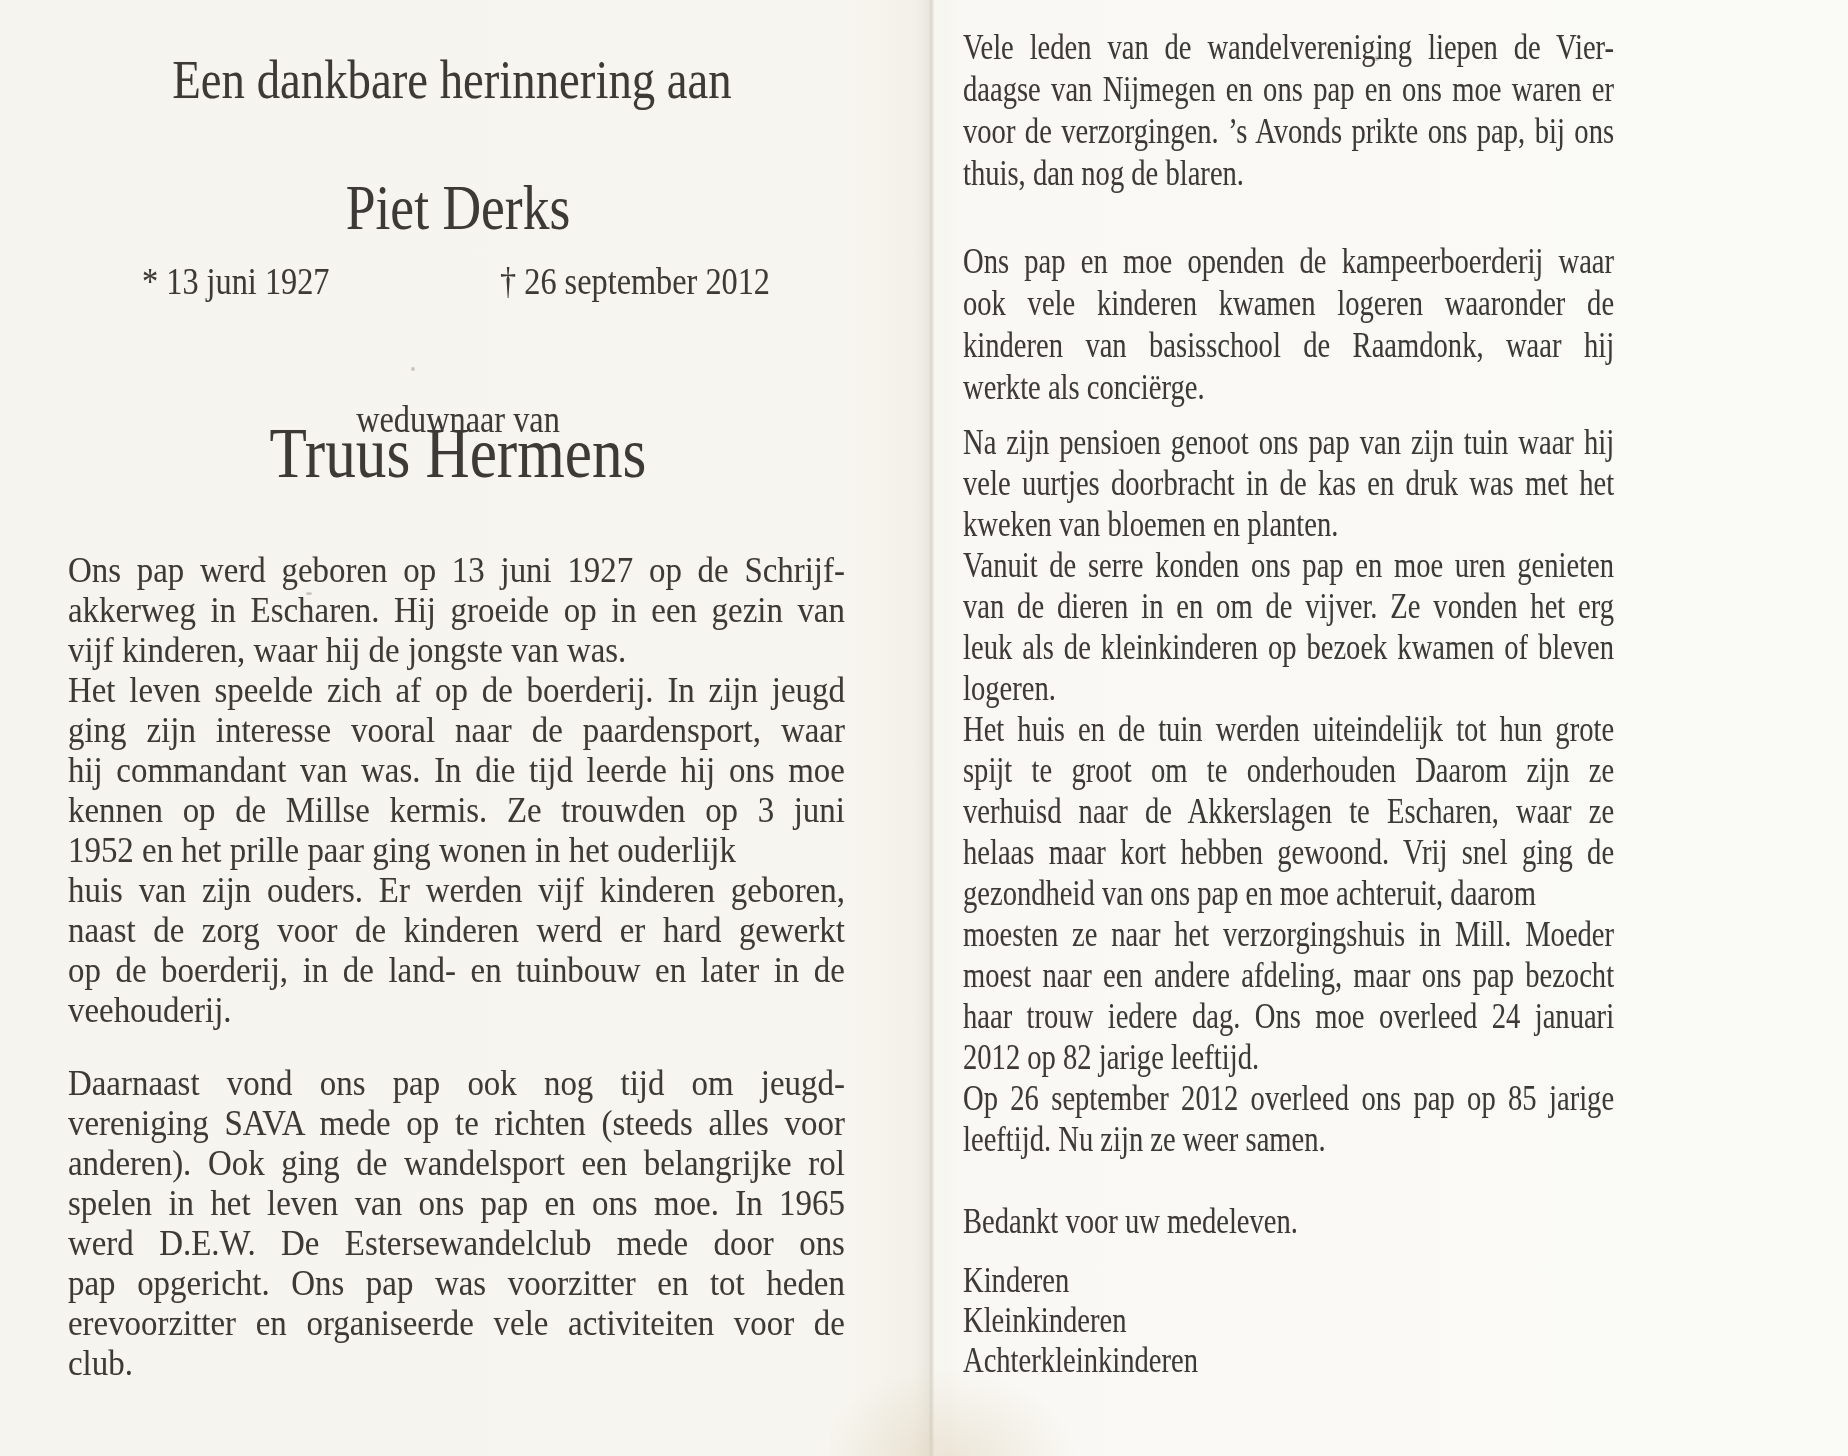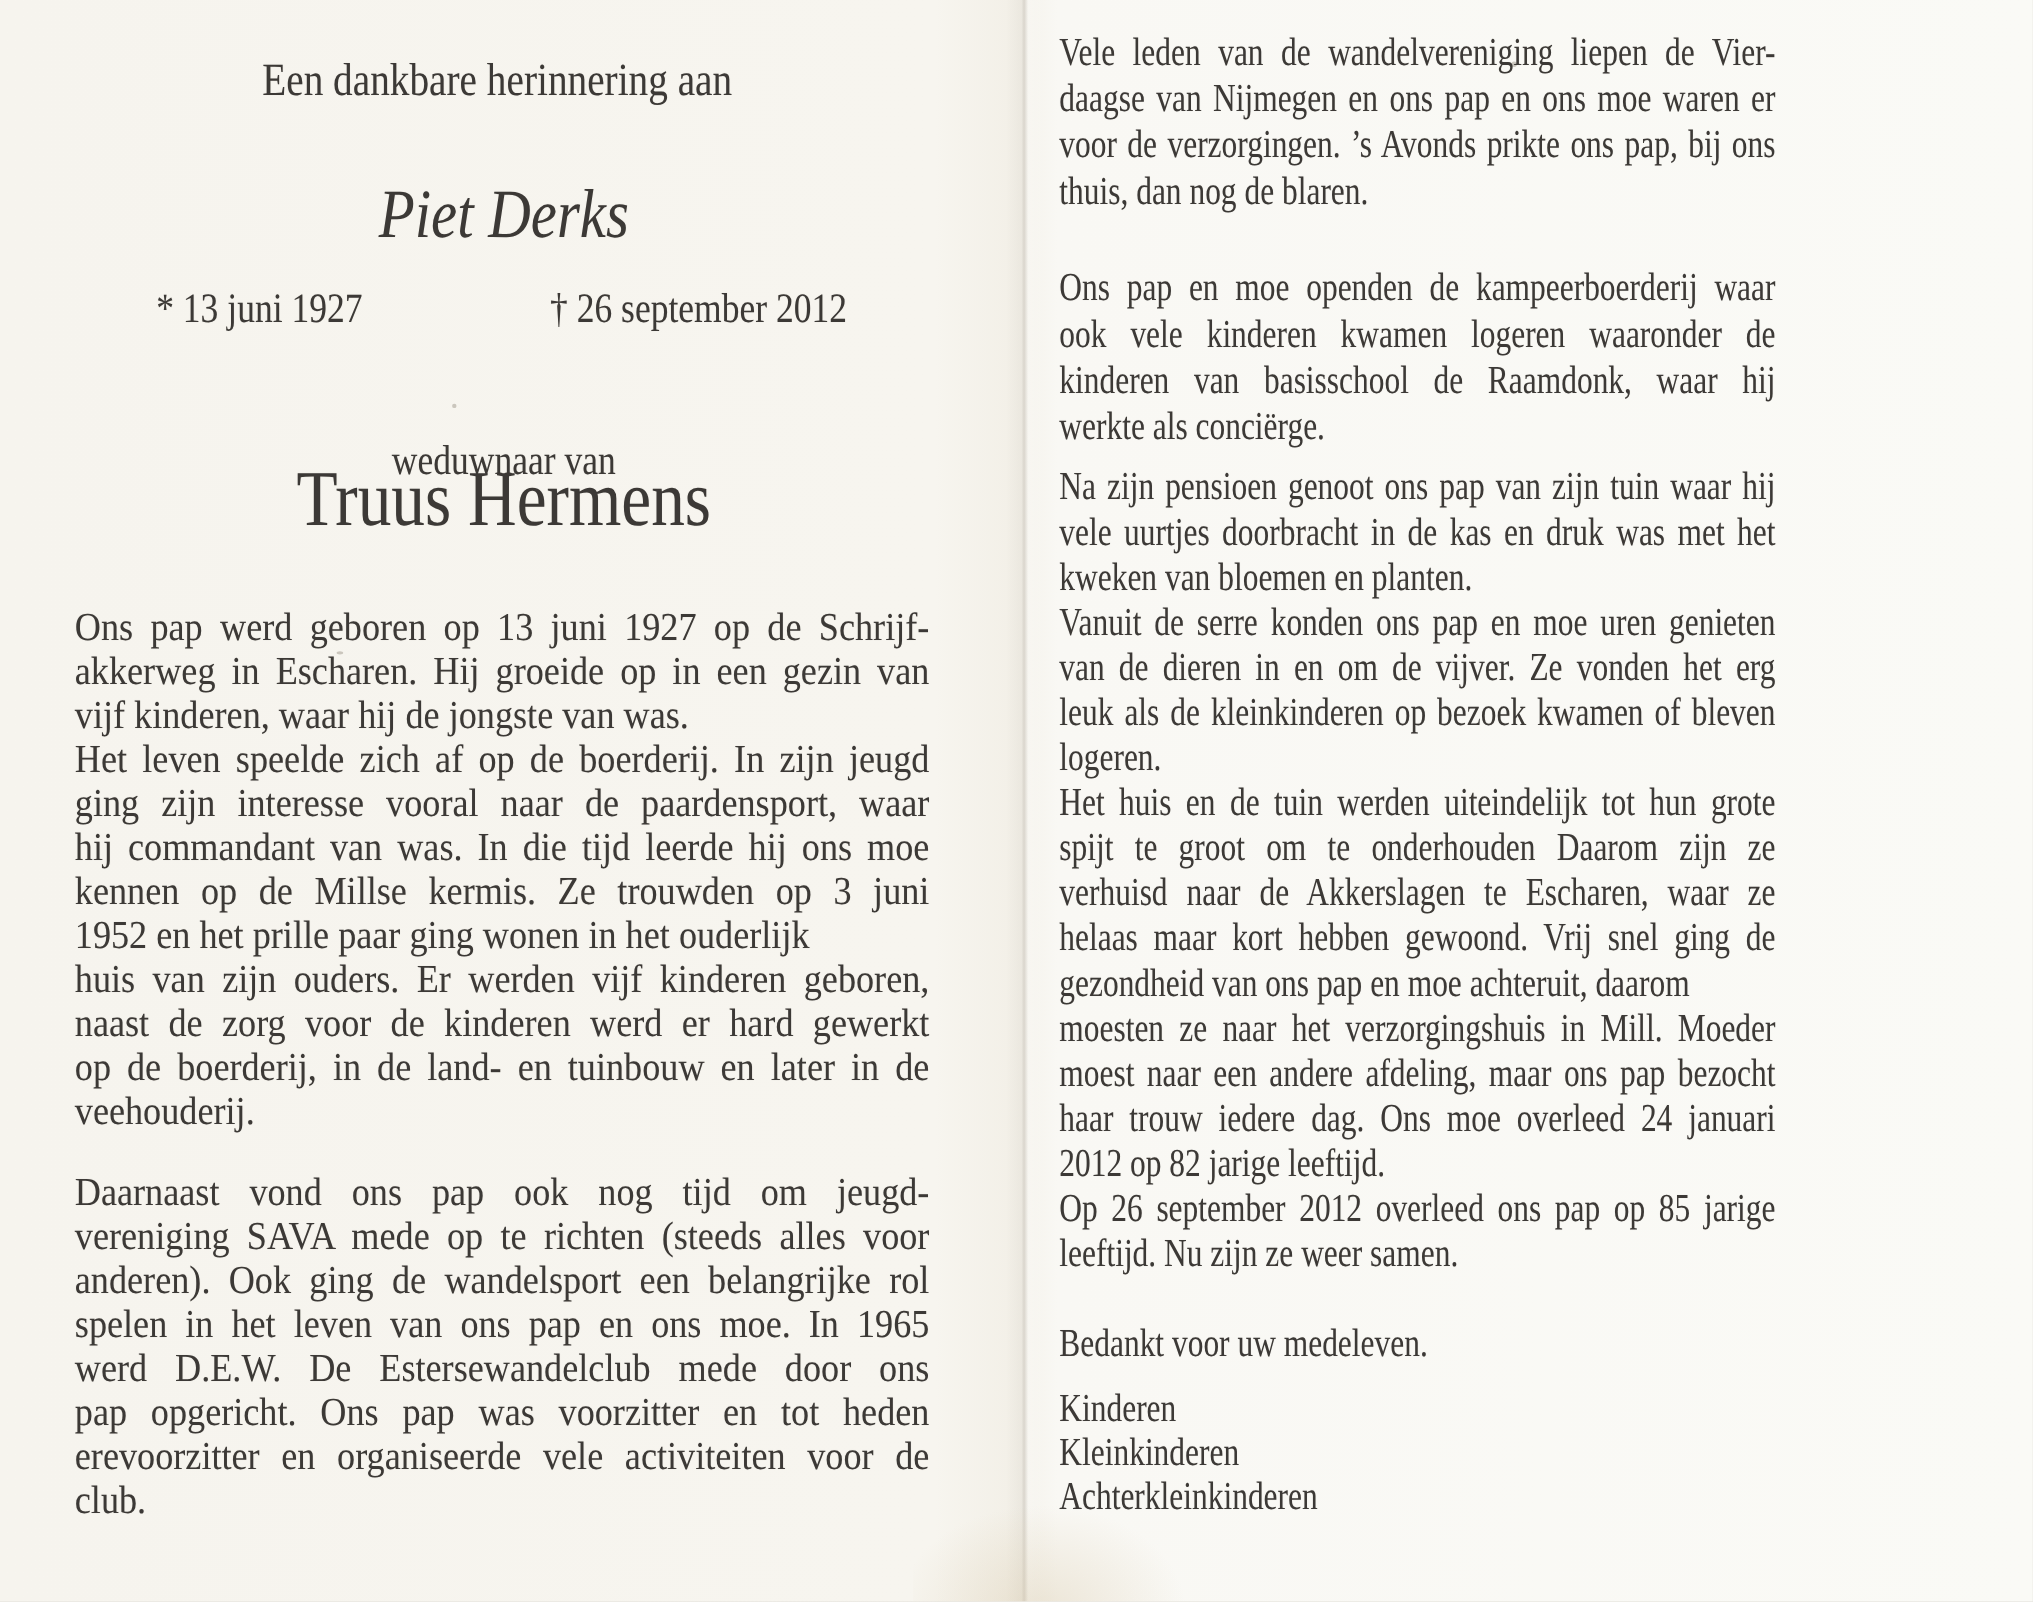--- a/index.html
+++ b/index.html
@@ -22,22 +22,22 @@
     pointer-events:none;
   }
   .speck{position:absolute;width:5px;height:5px;border-radius:50%;background:rgba(120,112,98,0.35);}
   .speck.s1{left:411px;top:367px;width:4px;height:4px;}
   .speck.s2{left:306px;top:592px;width:6px;height:3px;}
   .speck.s3{left:1374px;top:56px;}
 
   
   .header{position:absolute;left:66px;top:0;width:784px;}
   .header .scx{display:block;transform:scaleX(0.85);transform-origin:50% 0;line-height:1;white-space:nowrap;text-align:center;}
-  .intro{position:absolute;top:52px;left:0;right:12px;font-size:42px;}
-  .name{position:absolute;top:161px;left:0;right:0;font-size:63px;font-weight:normal;margin:2px;font-style:italic;}
+  .intro{position:absolute;top:52px;left:0;right:12px;font-size:55px;}
+  .name{position:absolute;top:161px;left:0;right:0;font-size:63px;font-weight:normal;margin:16px;}
   .dates{position:absolute;top:262px;left:0;right:0;height:50px;}
   .dates .scx{position:absolute;transform-origin:0 0;text-align:left;font-size:38px;top:0;}
   .birth{left:76px;}
   .death{left:434px;}
   .relation{position:absolute;top:360px;left:0;right:0;font-size:38px;margin-top:40px;}
   .spouse{position:absolute;top:417px;left:0;right:0;font-size:72px;}
 
   
   .col{position:absolute;font-size:36px;}
   .col .line{white-space:nowrap;}

